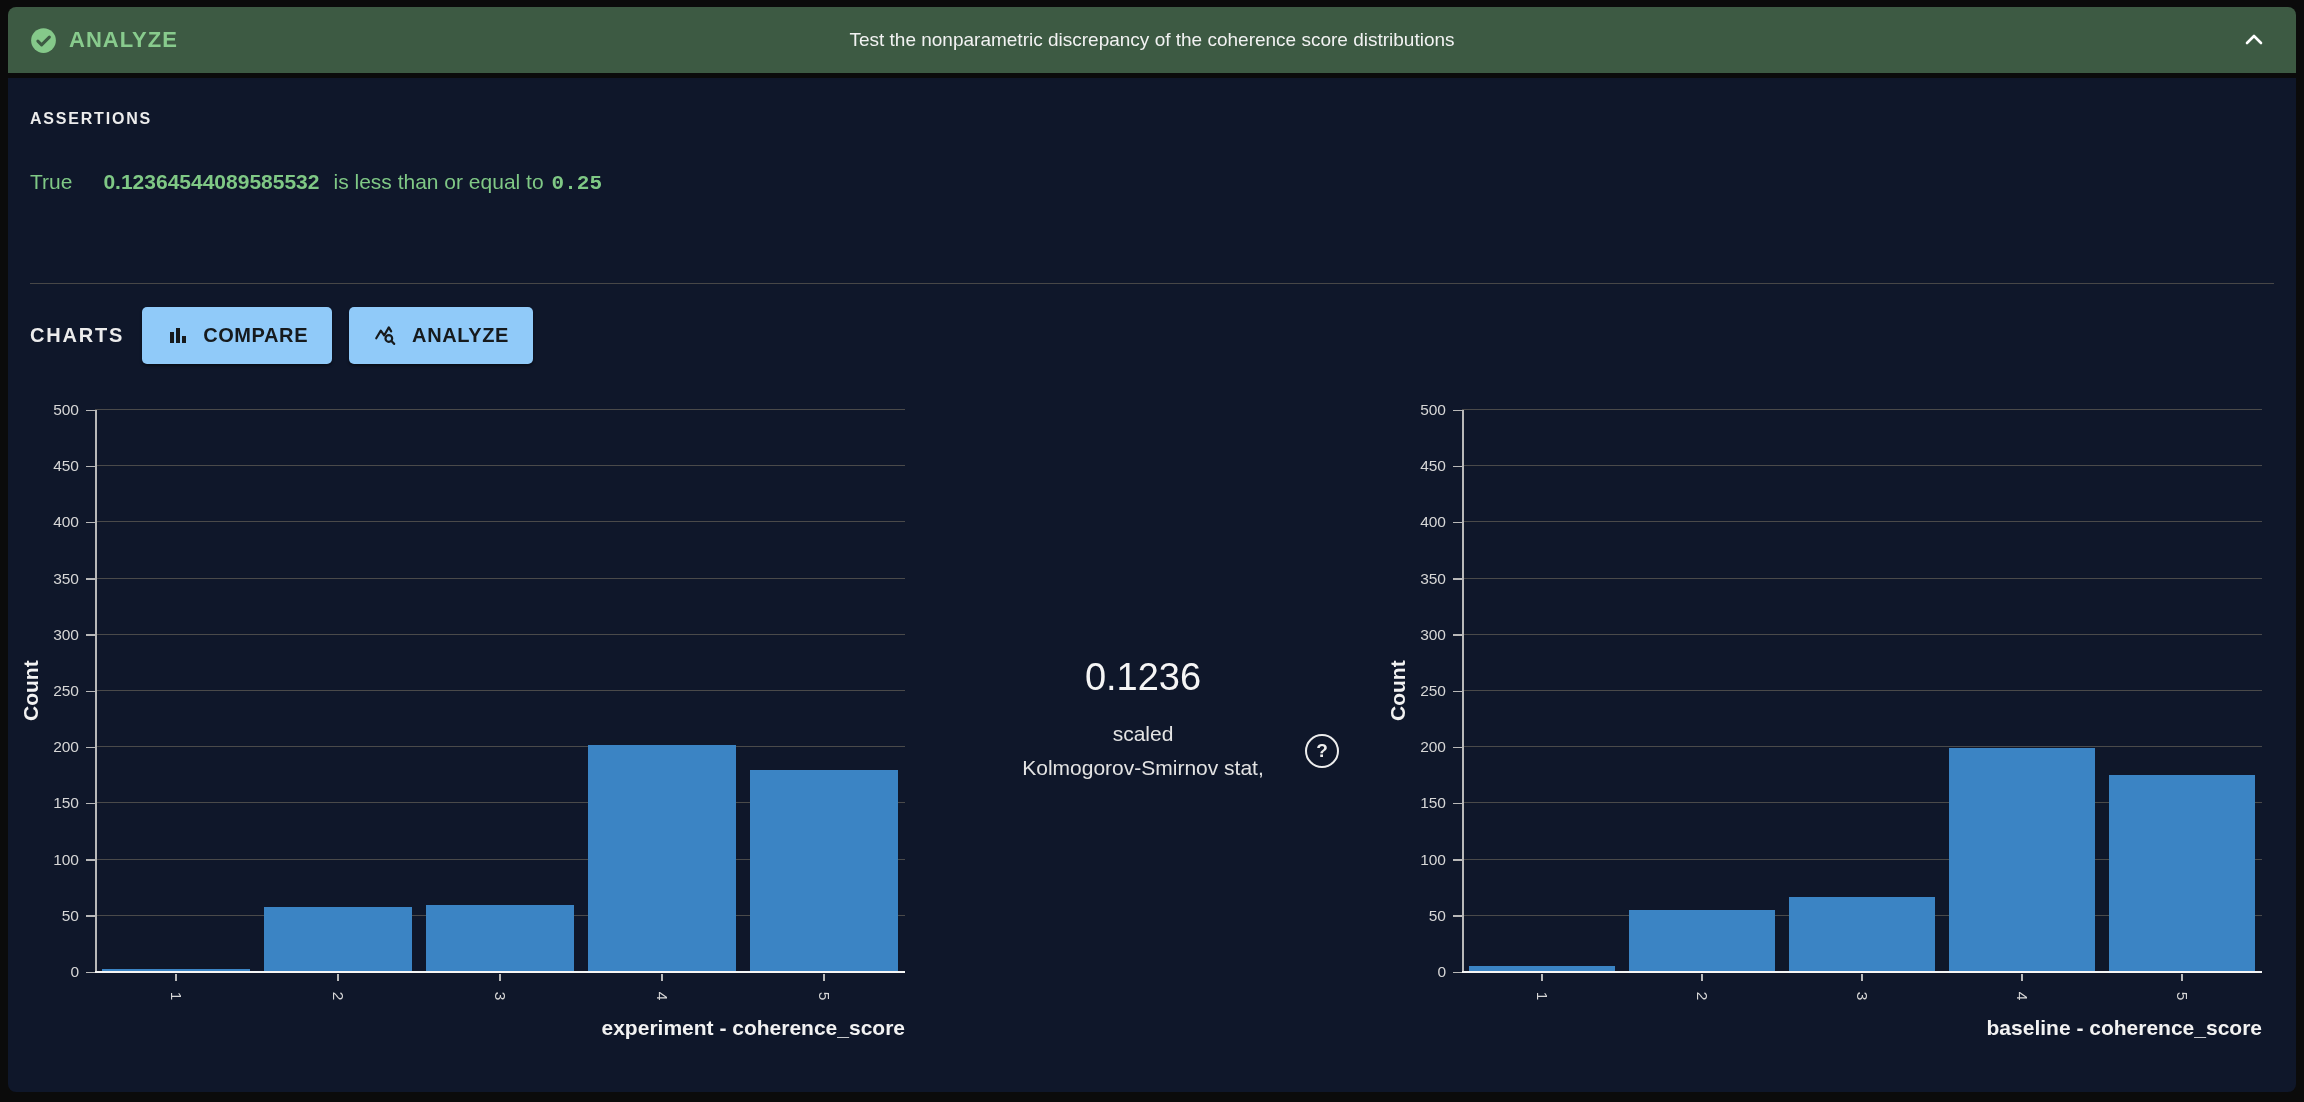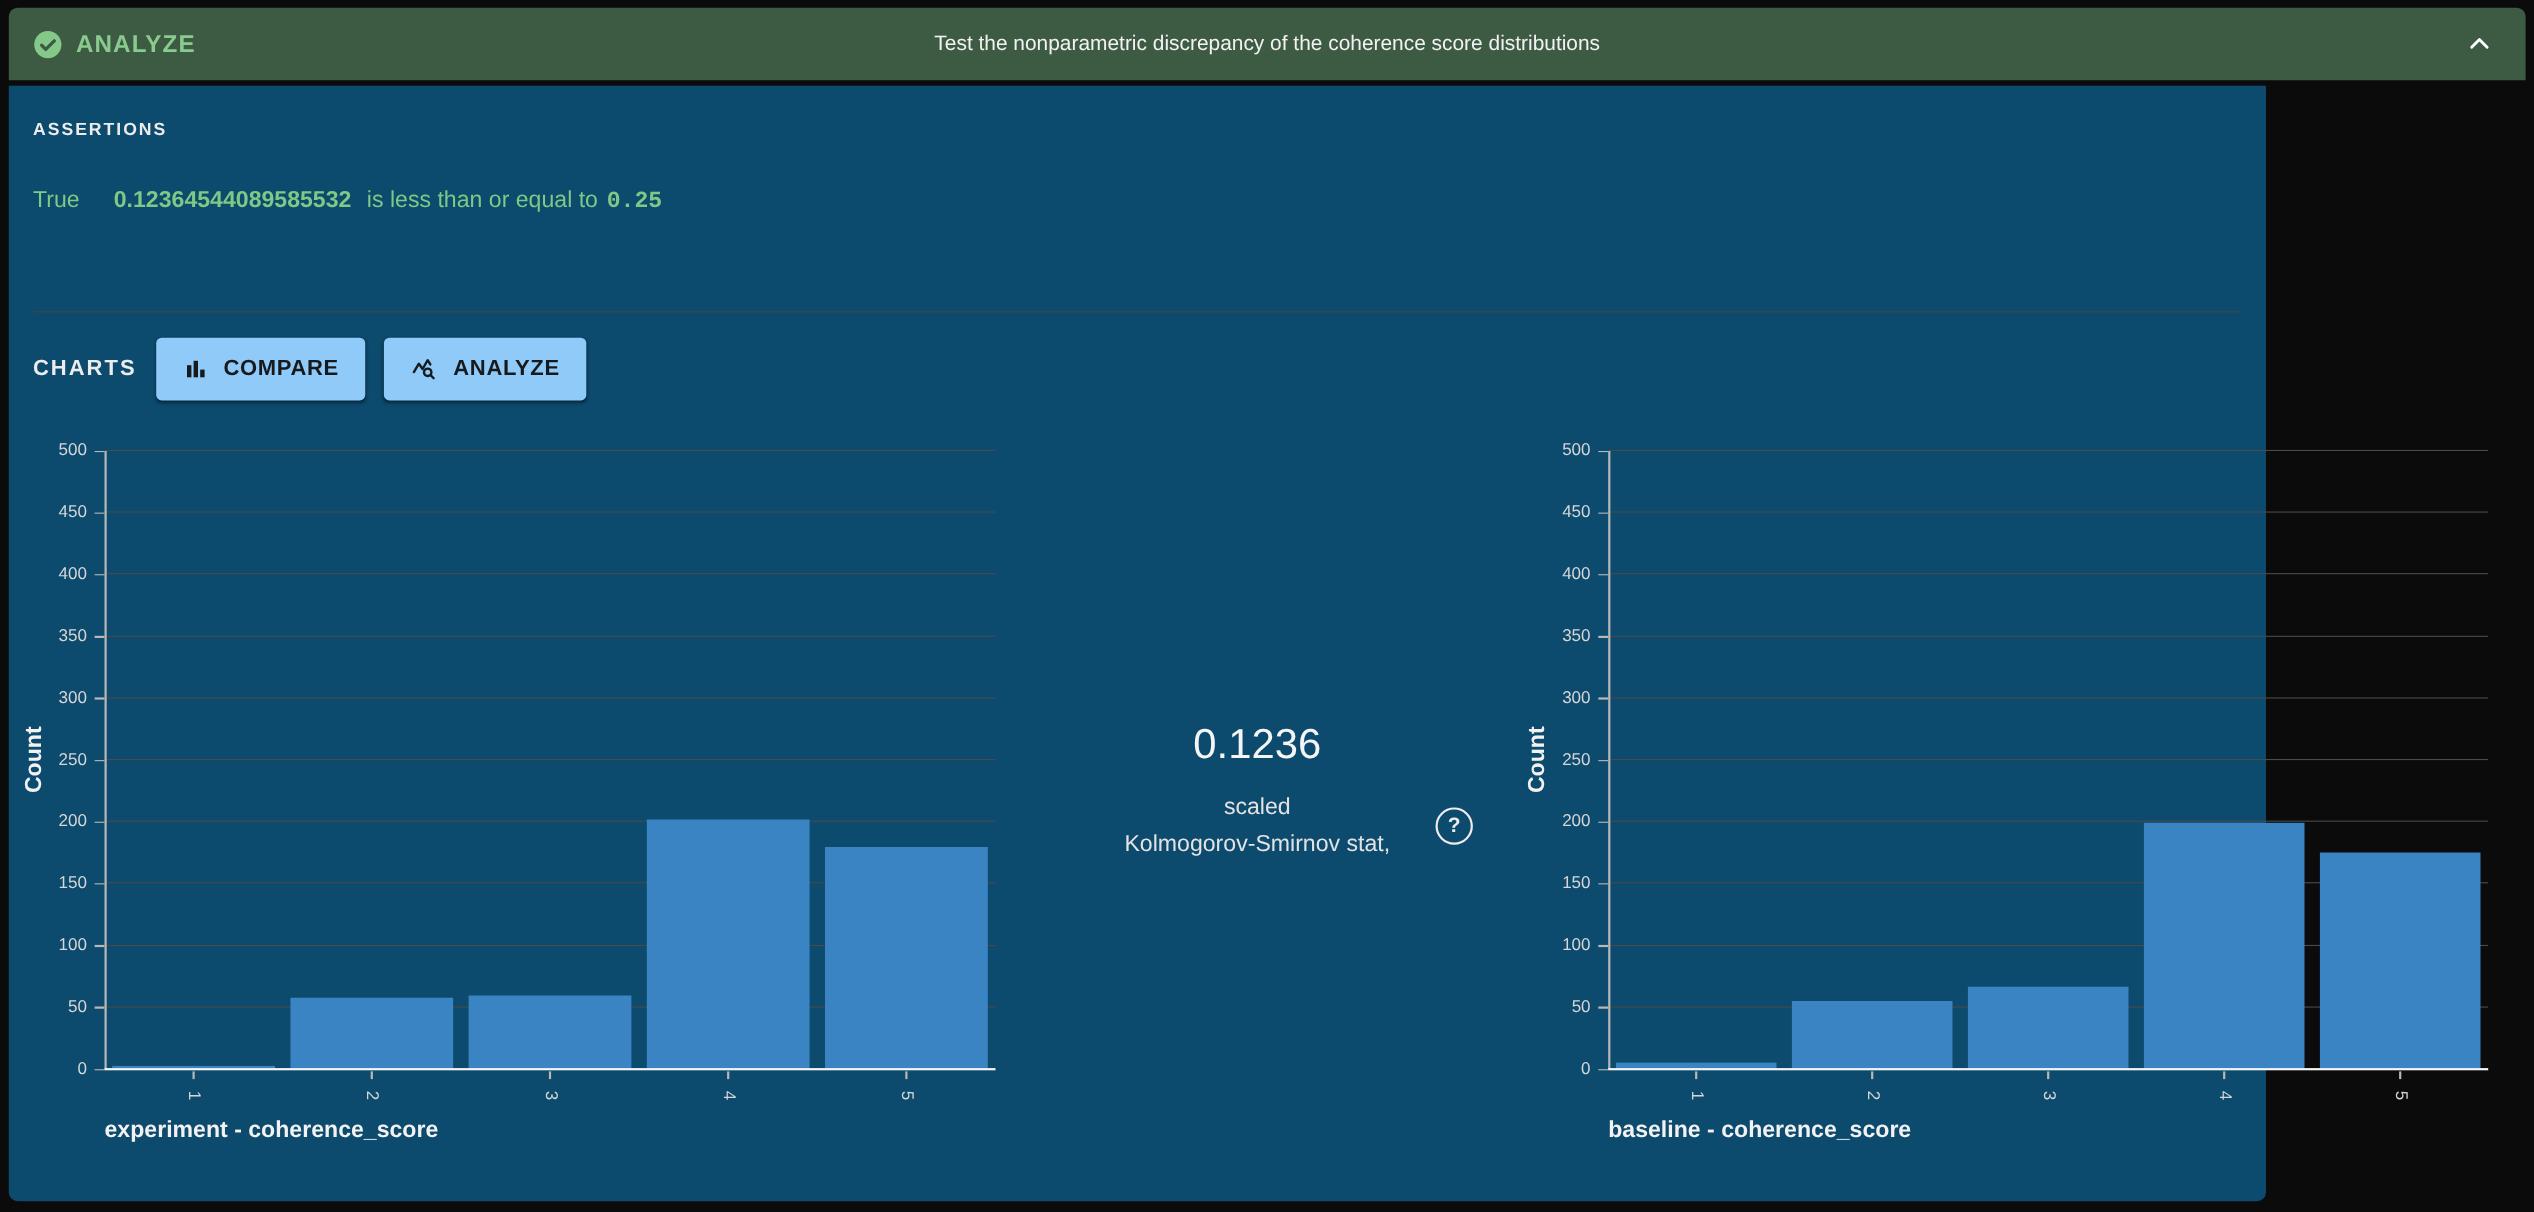--- a/index.html
+++ b/index.html
@@ -10,21 +10,21 @@
           border-radius:8px 8px 0 0;display:block;}
   .status{position:absolute;left:22px;top:0;height:66px;display:flex;align-items:center;gap:12px;}
   .status-text{color:#88cb8d;font-size:22px;font-weight:600;letter-spacing:1px;}
   .test-name{position:absolute;left:247px;top:0;height:66px;display:flex;align-items:center;
              color:#f2f2f2;font-size:19px;}
   .test-desc{position:absolute;left:50%;transform:translateX(-50%);top:0;height:66px;display:flex;align-items:center;
              color:#f2f2f2;font-size:19px;white-space:nowrap;text-align:center;}
   .chevron{position:absolute;right:30px;top:21px;width:24px;height:24px;cursor:pointer;}
 
   
-  .content{position:absolute;left:8px;top:78px;width:2052px;height:1014px;background:#0c4a6e;
+  .content{position:absolute;left:8px;top:78px;width:2288px;height:1014px;background:#0f172a;
            border-radius:0 0 8px 8px;}
 
   .assert-label{position:absolute;left:22px;top:32px;color:#ececec;font-size:16px;font-weight:600;letter-spacing:1.8px;}
   .line1{position:absolute;left:22px;top:92px;font-size:21px;color:#7fc885;white-space:nowrap;}
   .line1 .val{font-weight:bold;margin-left:31px;}
   .line1 .cmp{margin-left:14px;}
   .line1 .thr{font-weight:bold;margin-left:8px;font-family:Liberation Mono, monospace;}
   .line2{position:absolute;left:100px;top:138px;font-size:21px;color:#e6e6e6;white-space:nowrap;}
   .line2 .gap{margin-left:9px;}
   .eq-func{font-weight:bold;color:#f2f2f2;}
@@ -45,21 +45,21 @@
   .chart-plot{position:absolute;}
   .gridline{position:absolute;left:0;right:0;height:1px;background:#4a4a4a;}
   .axis-x{position:absolute;left:0;right:0;bottom:-1px;height:2.5px;background:#f5f5f5;z-index:3;}
   .axis-y{position:absolute;left:0;top:0;bottom:0;width:2px;background:#b8b8b8;z-index:2;}
   .bar{position:absolute;bottom:0;z-index:1;}
   .ytick-label{position:absolute;color:#d6d6d6;font-size:15.5px;text-align:right;width:46px;line-height:18px;}
   .ytick-dash{position:absolute;width:9px;height:1.5px;background:#b8b8b8;}
   .xtick-dash{position:absolute;width:1.5px;height:7px;background:#b8b8b8;}
   .xtick-label{position:absolute;width:22px;height:22px;display:flex;align-items:center;justify-content:center;
                color:#d6d6d6;font-size:15.5px;transform:rotate(90deg);}
-  .xaxis-title{position:absolute;text-align:left;color:#f2f2f2;font-size:21px;font-weight:bold;}
+  .xaxis-title{position:absolute;text-align:right;color:#f2f2f2;font-size:21px;font-weight:bold;}
   .yaxis-title{position:absolute;display:flex;align-items:center;justify-content:center;
                color:#f2f2f2;font-size:21px;font-weight:bold;writing-mode:vertical-rl;transform:rotate(180deg);}
 
   
   .stat-block{position:absolute;left:950px;top:578px;width:370px;text-align:center;}
   .stat-value{color:#f5f5f5;font-size:38px;margin-bottom:18px;}
   .stat-label{color:#e3e3e3;font-size:21px;line-height:1.6;}
   .help-icon{position:absolute;left:1297px;top:656px;width:30px;height:30px;border:2.5px solid #ededed;
              border-radius:50%;display:flex;align-items:center;justify-content:center;cursor:pointer;
              color:#ededed;font-size:19px;font-weight:bold;}

